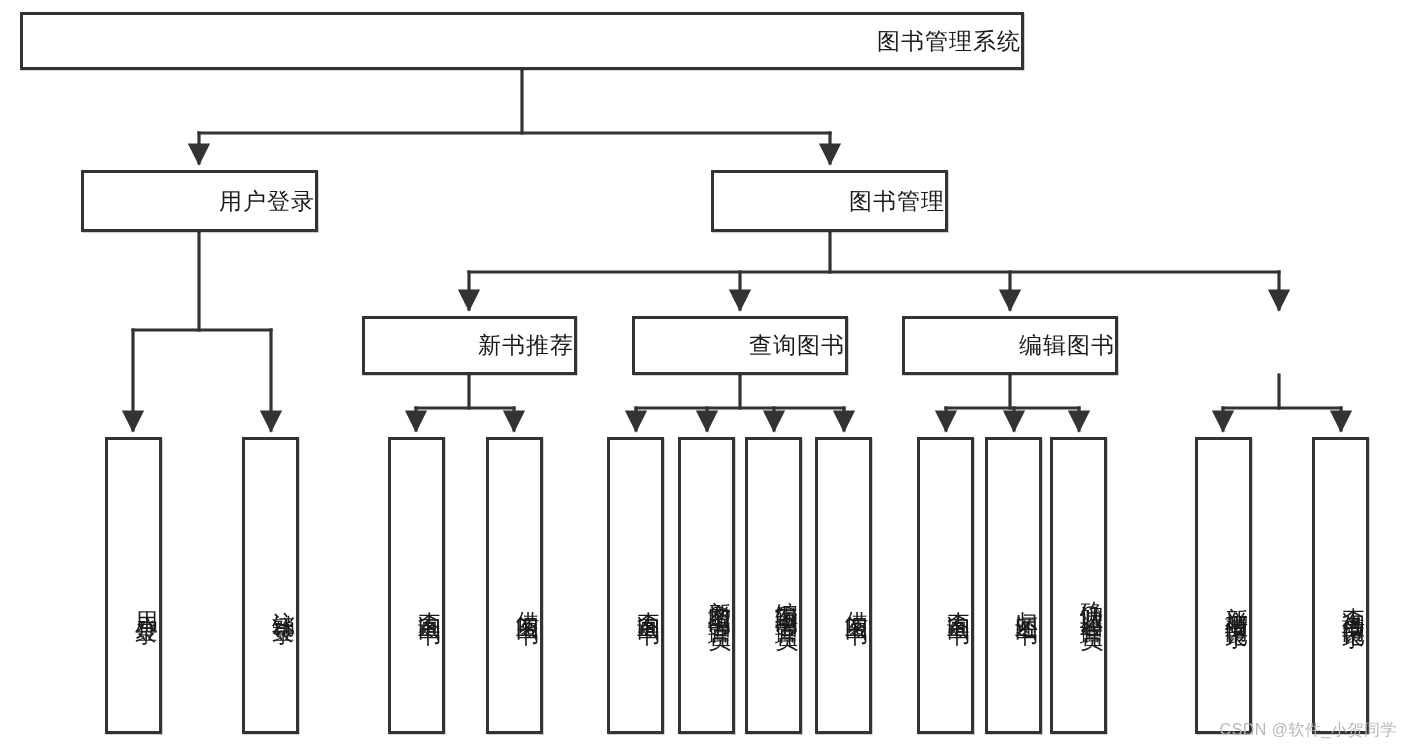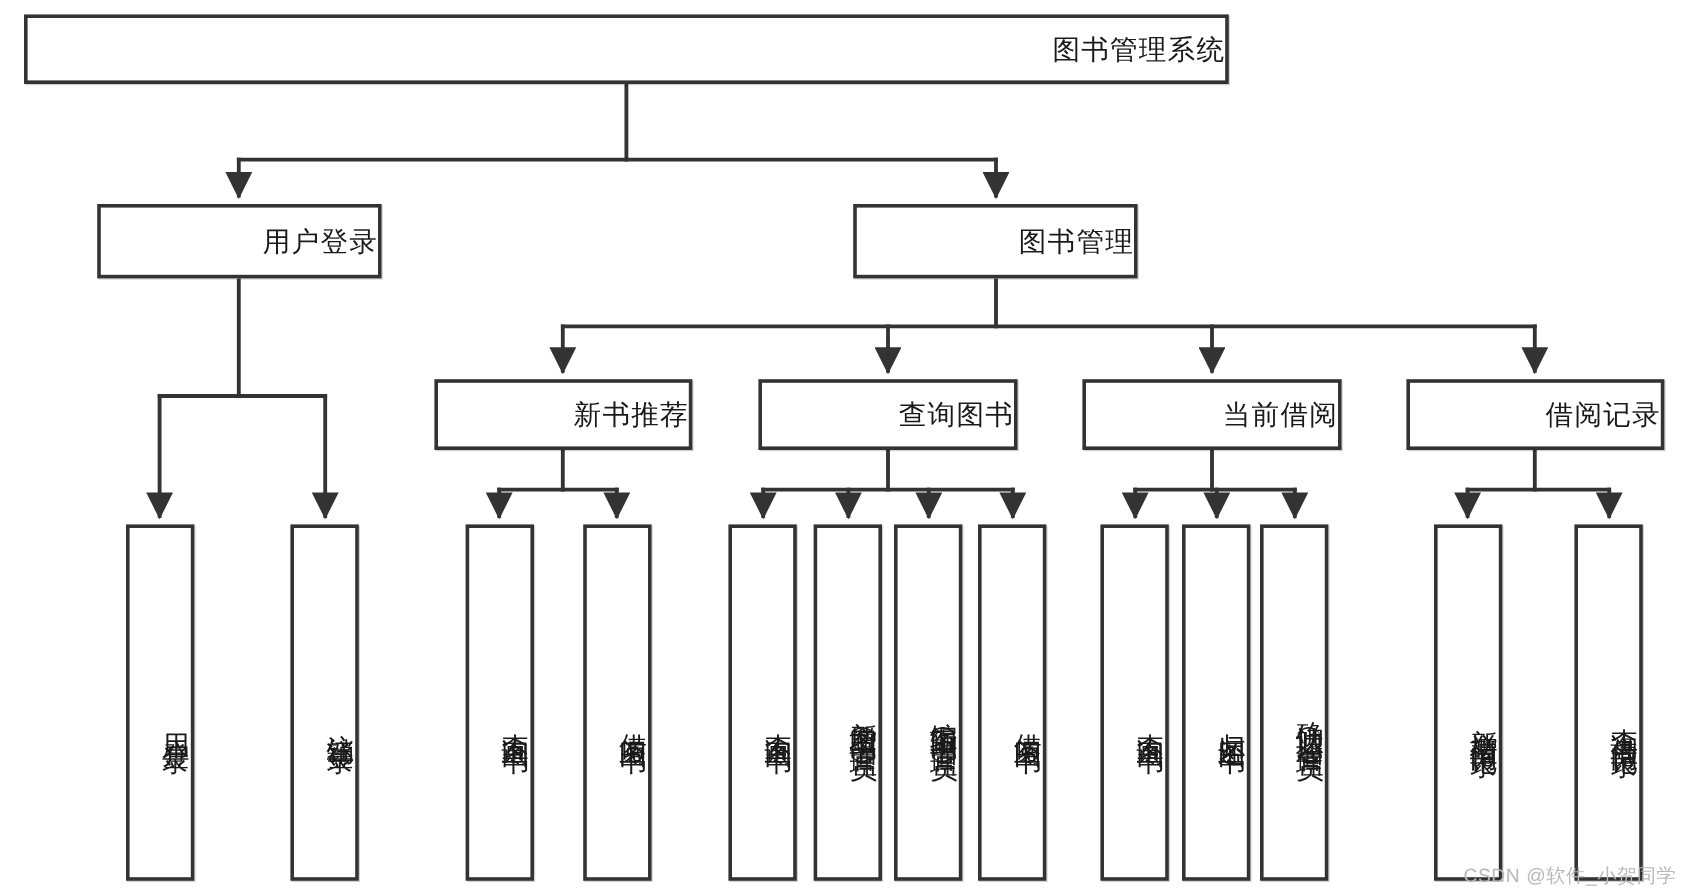--- a/index.html
+++ b/index.html
@@ -127,24 +127,21 @@
     <span>图书管理</span>
   </div>
 
   <div class="node horiz" style="left:362px; top:316px; width:215px; height:59px;">
     <span>新书推荐</span>
   </div>
   <div class="node horiz" style="left:632px; top:316px; width:216px; height:59px;">
     <span>查询图书</span>
   </div>
   <div class="node horiz" style="left:902px; top:316px; width:216px; height:59px;">
-    <span>当前借阅</span>
-  </div>
-  <div class="node horiz" style="left:1172px; top:316px; width:215px; height:59px;">
-    <span>借阅记录</span>
+    <span>编辑图书</span>
   </div>
 
   <div class="node vert" style="left:105px; top:437px; width:57px; height:297px;">
     <span>用户登录</span>
   </div>
   <div class="node vert" style="left:242px; top:437px; width:57px; height:297px;">
     <span>注销登录</span>
   </div>
 
   <div class="node vert" style="left:388px; top:437px; width:57px; height:297px;">

